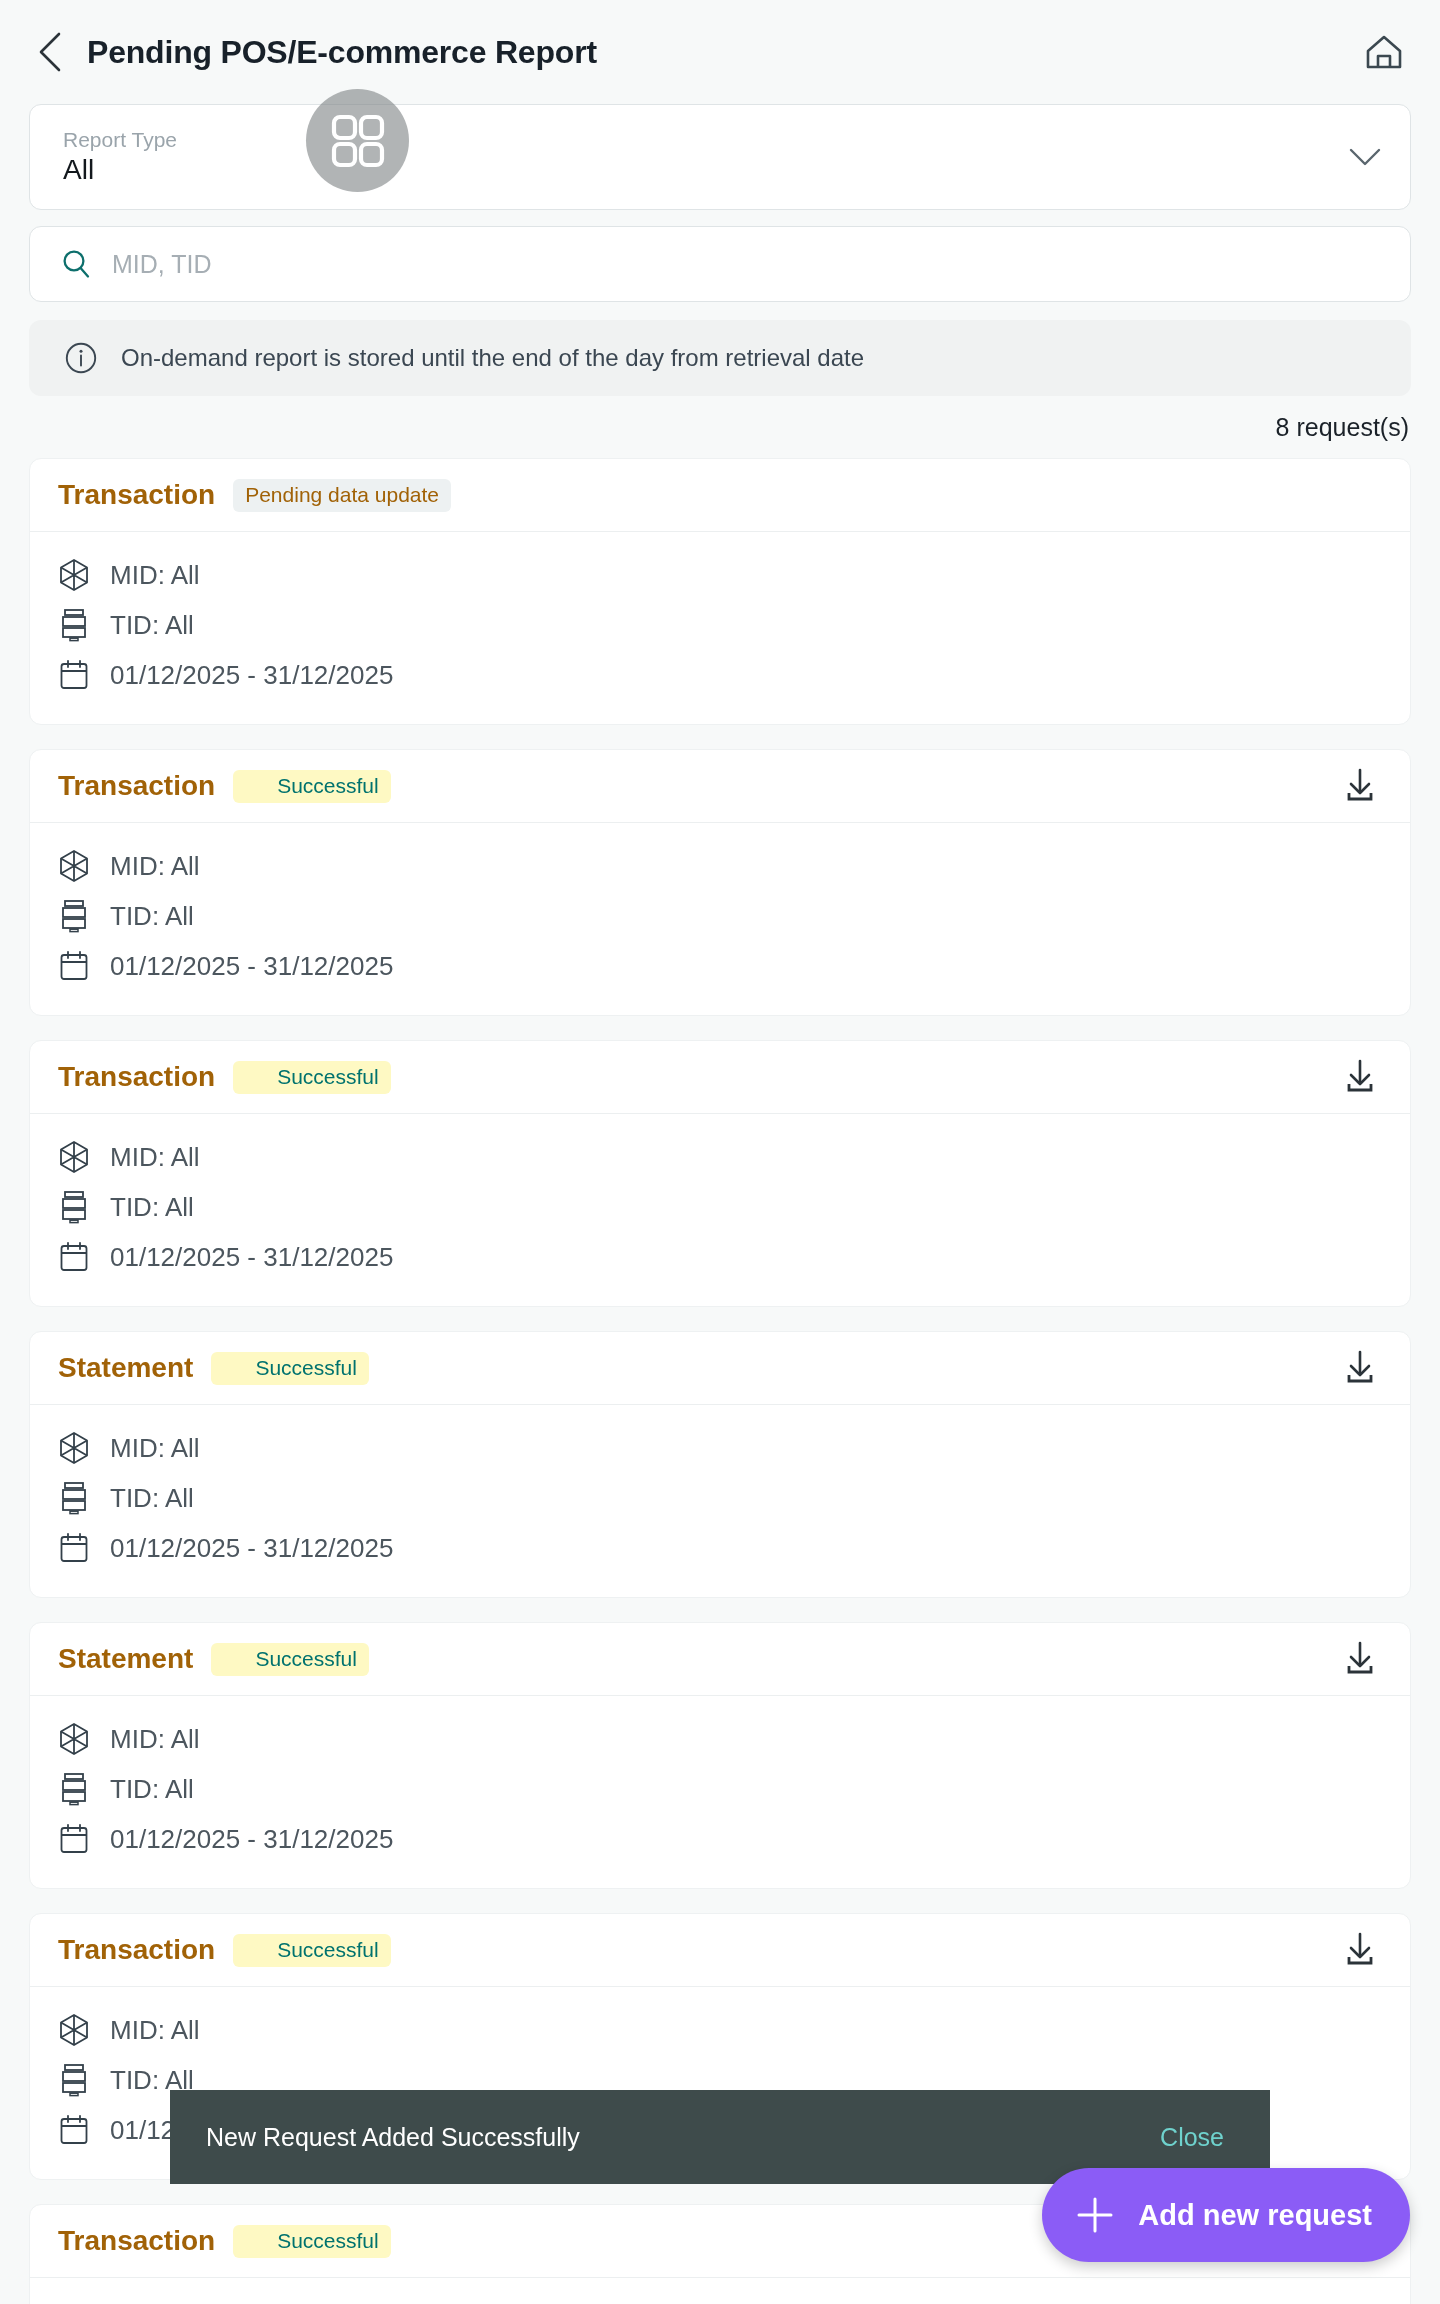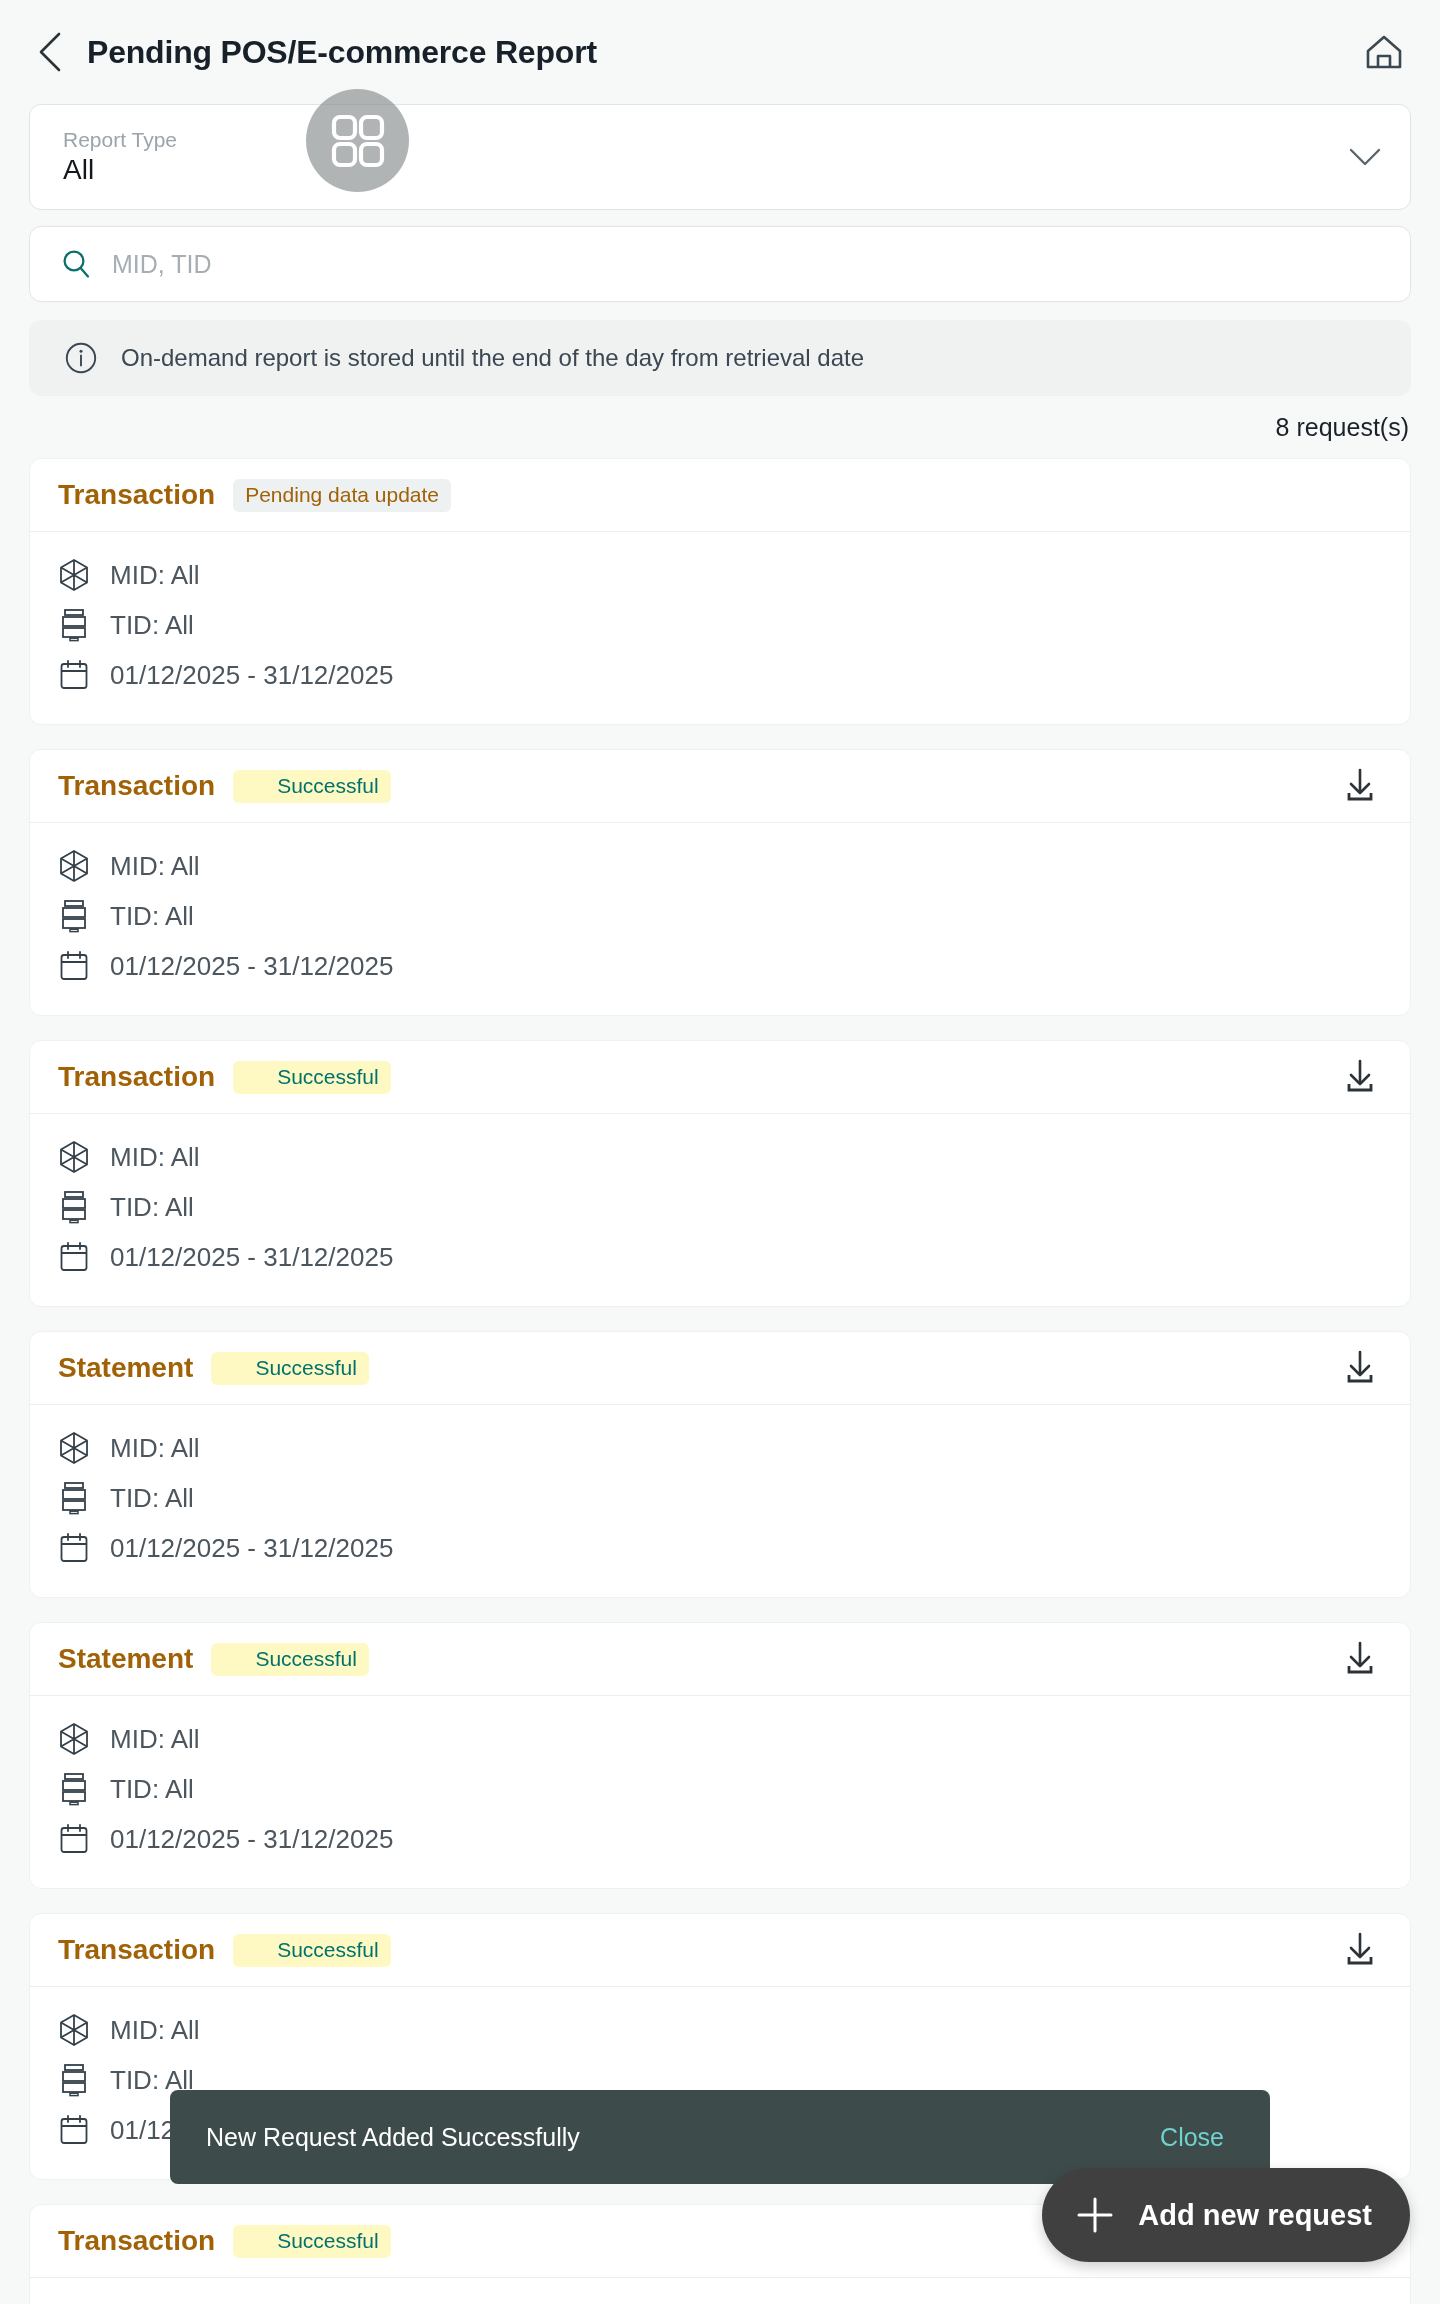--- a/index.html
+++ b/index.html
@@ -209,21 +209,21 @@
   }
 
   
   .toast {
     position: absolute;
     left: 170px;
     top: 2090px;
     width: 1100px;
     height: 94px;
     background: #3e4b4b;
-    border-radius: 8px;
+    border-radius: 0;
     display: flex;
     align-items: center;
     padding: 0 46px 0 36px;
     z-index: 50;
   }
   .toast-text {
     font-size: 25px;
     color: #ffffff;
   }
   .toast-spacer { flex: 1 1 auto; }
@@ -232,21 +232,21 @@
     color: #6fd2cd;
     cursor: pointer;
   }
 
   
   .fab {
     position: absolute;
     right: 30px;
     bottom: 42px;
     height: 94px;
-    background: #404040;
+    background: #8b5cf6;
     border-radius: 47px;
     display: flex;
     align-items: center;
     padding: 0 38px 0 32px;
     gap: 22px;
     cursor: pointer;
     box-shadow: 0 5px 14px rgba(0,0,0,0.20);
     z-index: 60;
   }
   .fab-plus { width: 42px; height: 42px; display:flex; align-items:center; justify-content:center; }

